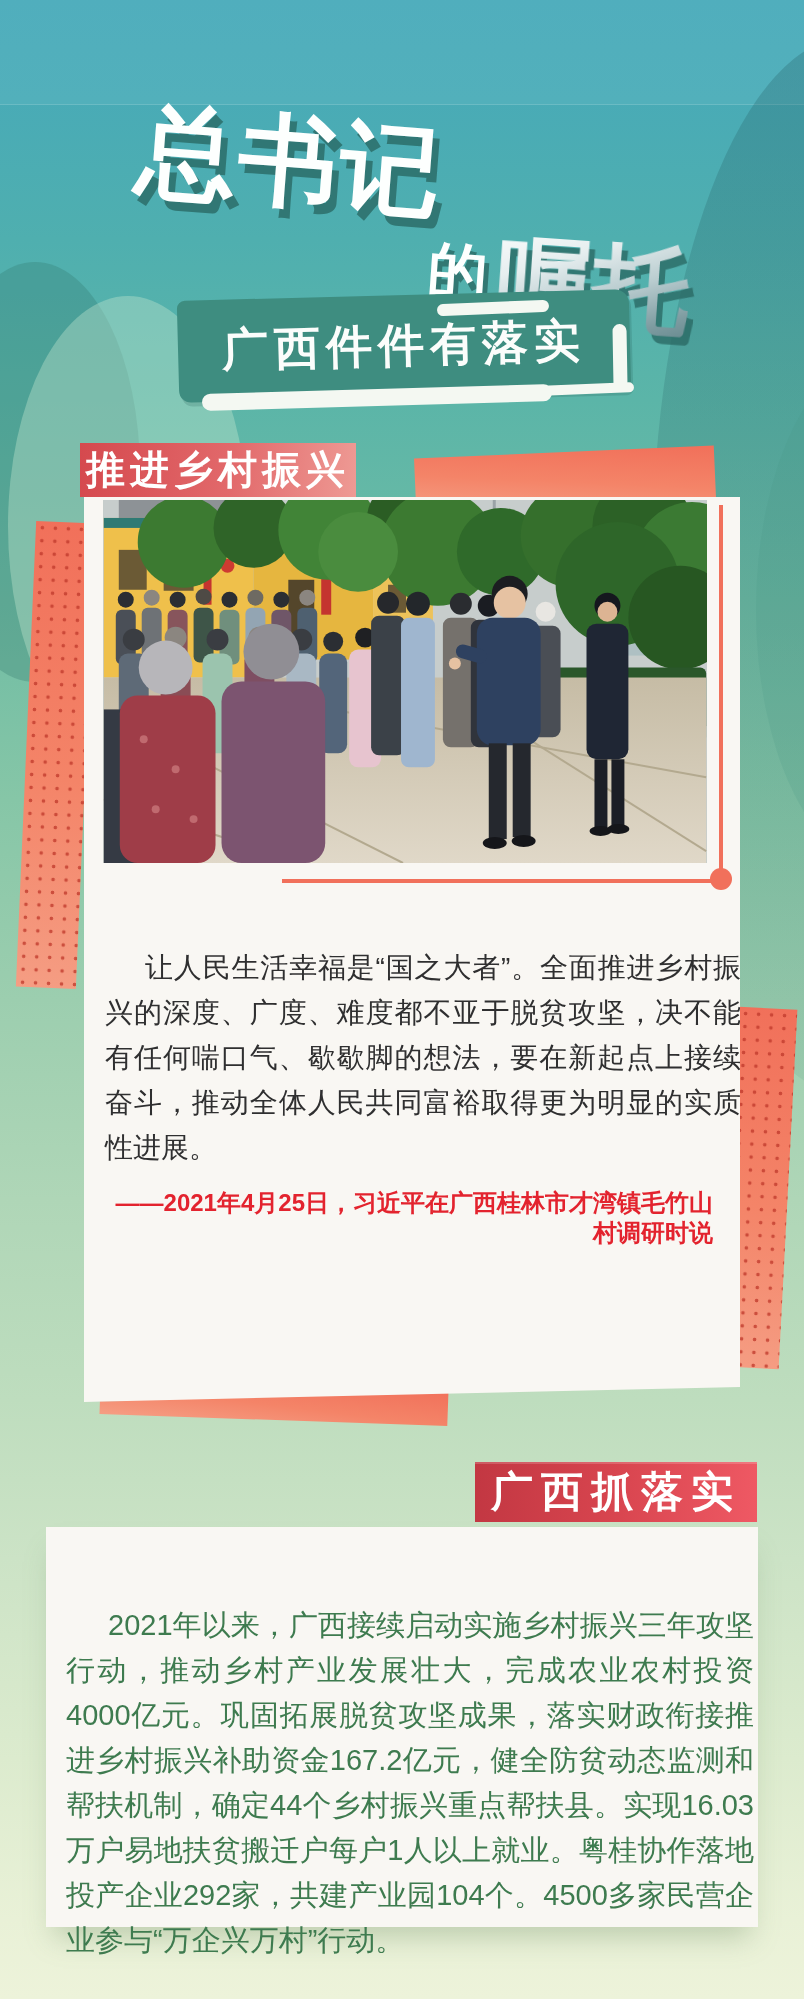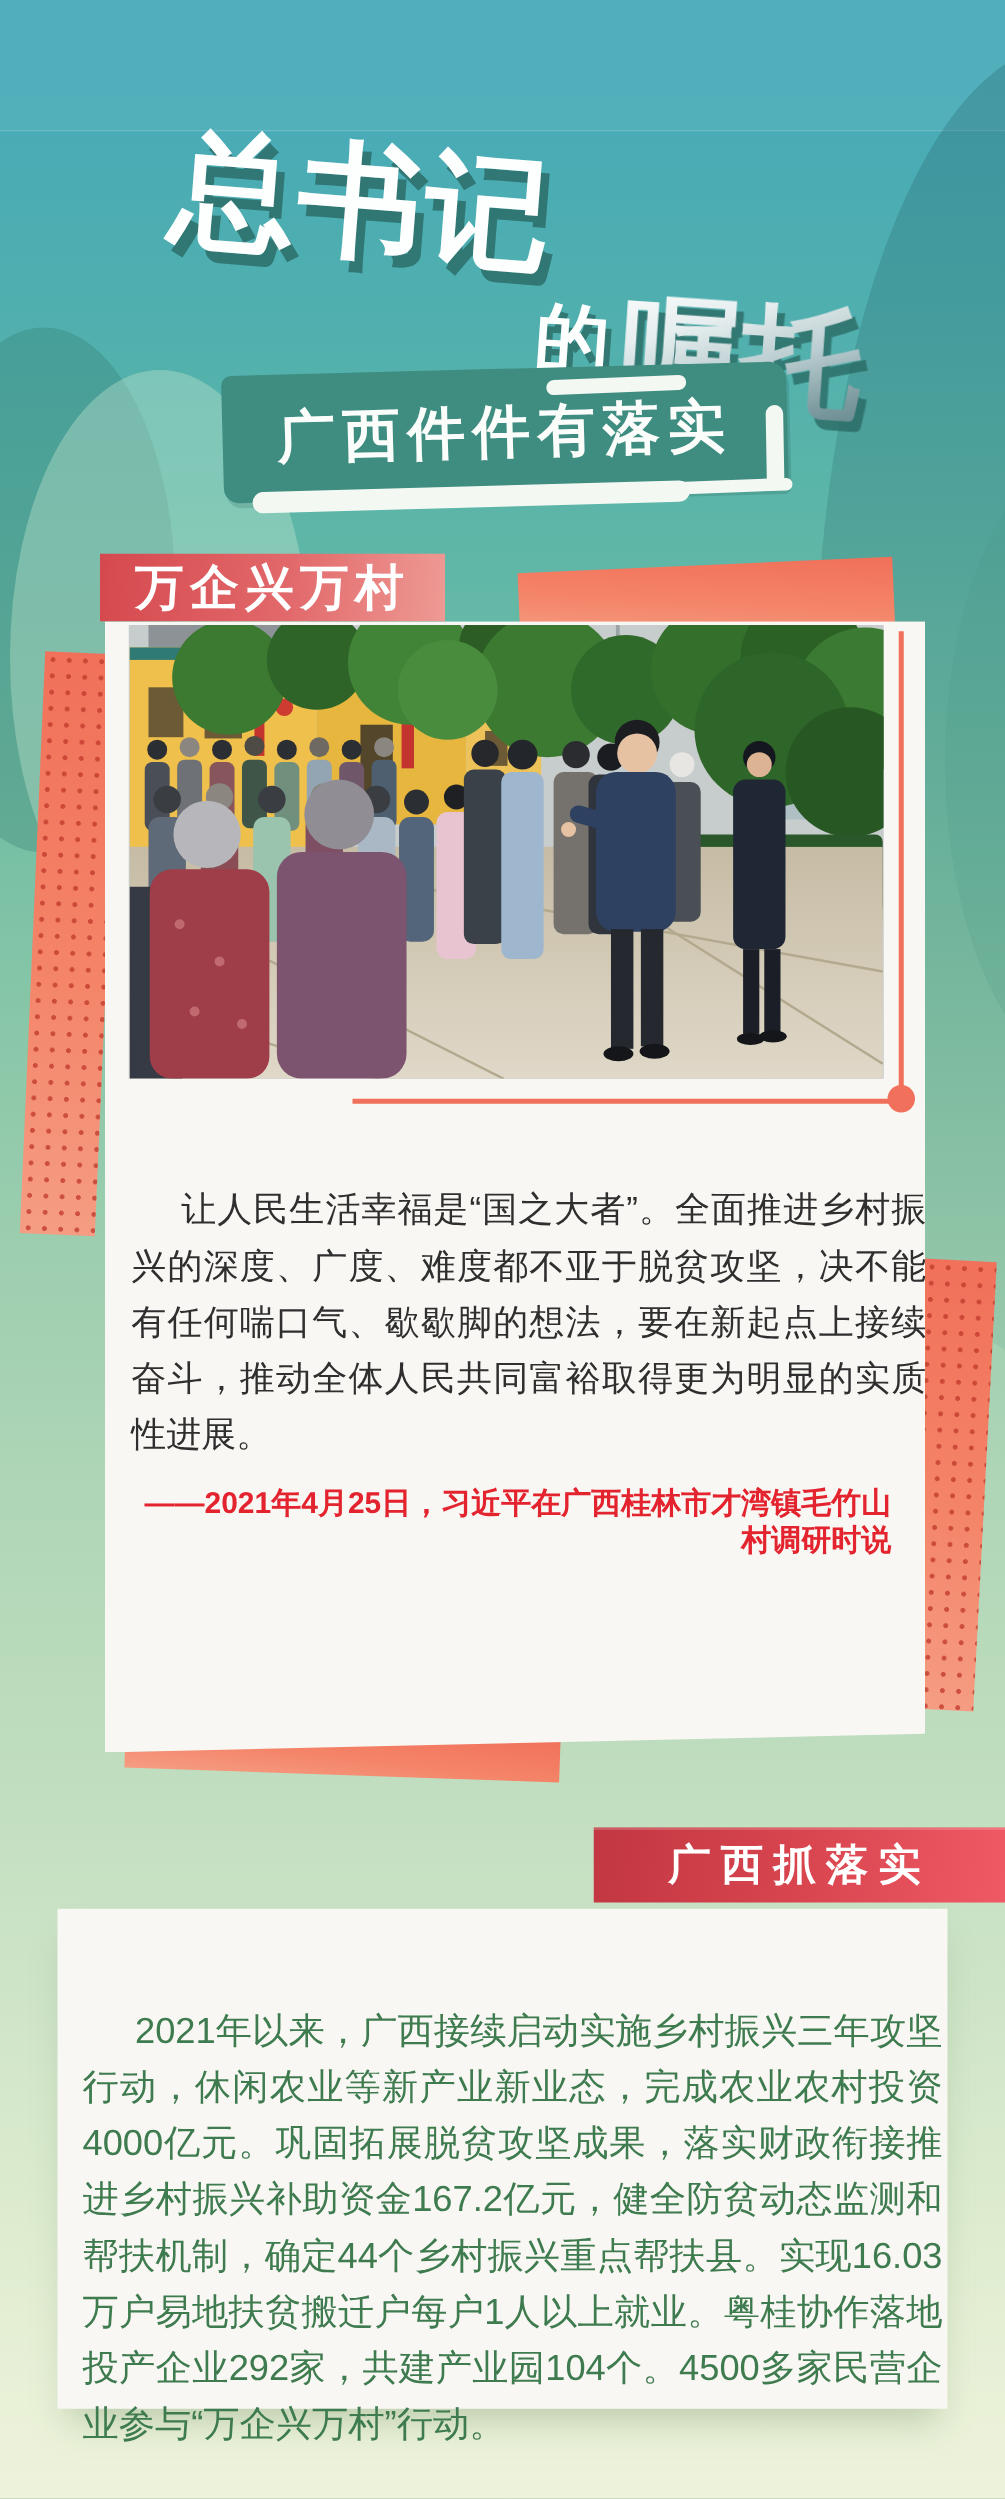--- a/index.html
+++ b/index.html
@@ -75,21 +75,21 @@
   }
   .card2{
     left:46px;top:1527px;width:712px;height:400px;
     box-shadow:0 18px 26px -8px rgba(118,148,108,.38);
   }
   
   .section-banner{z-index:5;display:flex;align-items:center;justify-content:center;
     font-family:"Liberation Serif","DejaVu Serif",serif;color:#FFFFFF;font-weight:bold;}
   .banner1{left:80px;top:443px;width:276px;height:54px;font-size:39px;letter-spacing:5px;
     background:linear-gradient(95deg,#D5494E 0%,#E2696B 55%,#EE9A94 100%);}
-  .banner2{left:475px;top:1462px;width:329px;height:60px;font-size:34px;letter-spacing:8px;
+  .banner2{left:475px;top:1462px;width:282px;height:60px;font-size:42px;letter-spacing:8px;
     background:linear-gradient(95deg,#C23742 0%,#D8454F 50%,#EF5964 100%);
     box-shadow:inset 0 2px 0 rgba(255,255,255,.18);}
   
   .photo-wrap{left:19px;top:3px;width:604px;height:363px;overflow:hidden;background:#C7CDCC;}
   .photo-wrap svg{display:block;}
   
   .vline{left:635px;top:8px;width:4px;height:380px;background:#F1705B;}
   .hline{left:198px;top:382px;width:441px;height:4px;background:#F1705B;}
   .line-dot{left:626px;top:371px;width:22px;height:22px;border-radius:50%;background:#F1705B;}
   
@@ -261,25 +261,25 @@
     <div class="abs vline"></div>
     <div class="abs hline"></div>
     <div class="abs line-dot"></div>
     <div class="abs quote-text">
       <p>让人民生活幸福是“国之大者”。全面推进乡村振兴的深度、广度、难度都不亚于脱贫攻坚，决不能有任何喘口气、歇歇脚的想法，要在新起点上接续奋斗，推动全体人民共同富裕取得更为明显的实质性进展。</p>
       <p class="attribution">——2021年4月25日，习近平在广西桂林市才湾镇毛竹山村调研时说</p>
     </div>
   </section>
 
   <div class="abs section-banner banner1">
-    <span>万企兴万村</span>
+    <span>推进乡村振兴</span>
   </div>
   <div class="abs section-banner banner2">
     <span>广西抓落实</span>
   </div>
 
   <section class="abs card card2">
     <div class="abs impl-text">
-      <p>2021年以来，广西接续启动实施乡村振兴三年攻坚行动，休闲农业等新产业新业态，完成农业农村投资4000亿元。巩固拓展脱贫攻坚成果，落实财政衔接推进乡村振兴补助资金167.2亿元，健全防贫动态监测和帮扶机制，确定44个乡村振兴重点帮扶县。实现16.03万户易地扶贫搬迁户每户1人以上就业。粤桂协作落地投产企业292家，共建产业园104个。4500多家民营企业参与“万企兴万村”行动。</p>
+      <p>2021年以来，广西接续启动实施乡村振兴三年攻坚行动，推动乡村产业发展壮大，完成农业农村投资4000亿元。巩固拓展脱贫攻坚成果，落实财政衔接推进乡村振兴补助资金167.2亿元，健全防贫动态监测和帮扶机制，确定44个乡村振兴重点帮扶县。实现16.03万户易地扶贫搬迁户每户1人以上就业。粤桂协作落地投产企业292家，共建产业园104个。4500多家民营企业参与“万企兴万村”行动。</p>
     </div>
   </section>
 
 </div>
 
 </body></html>

